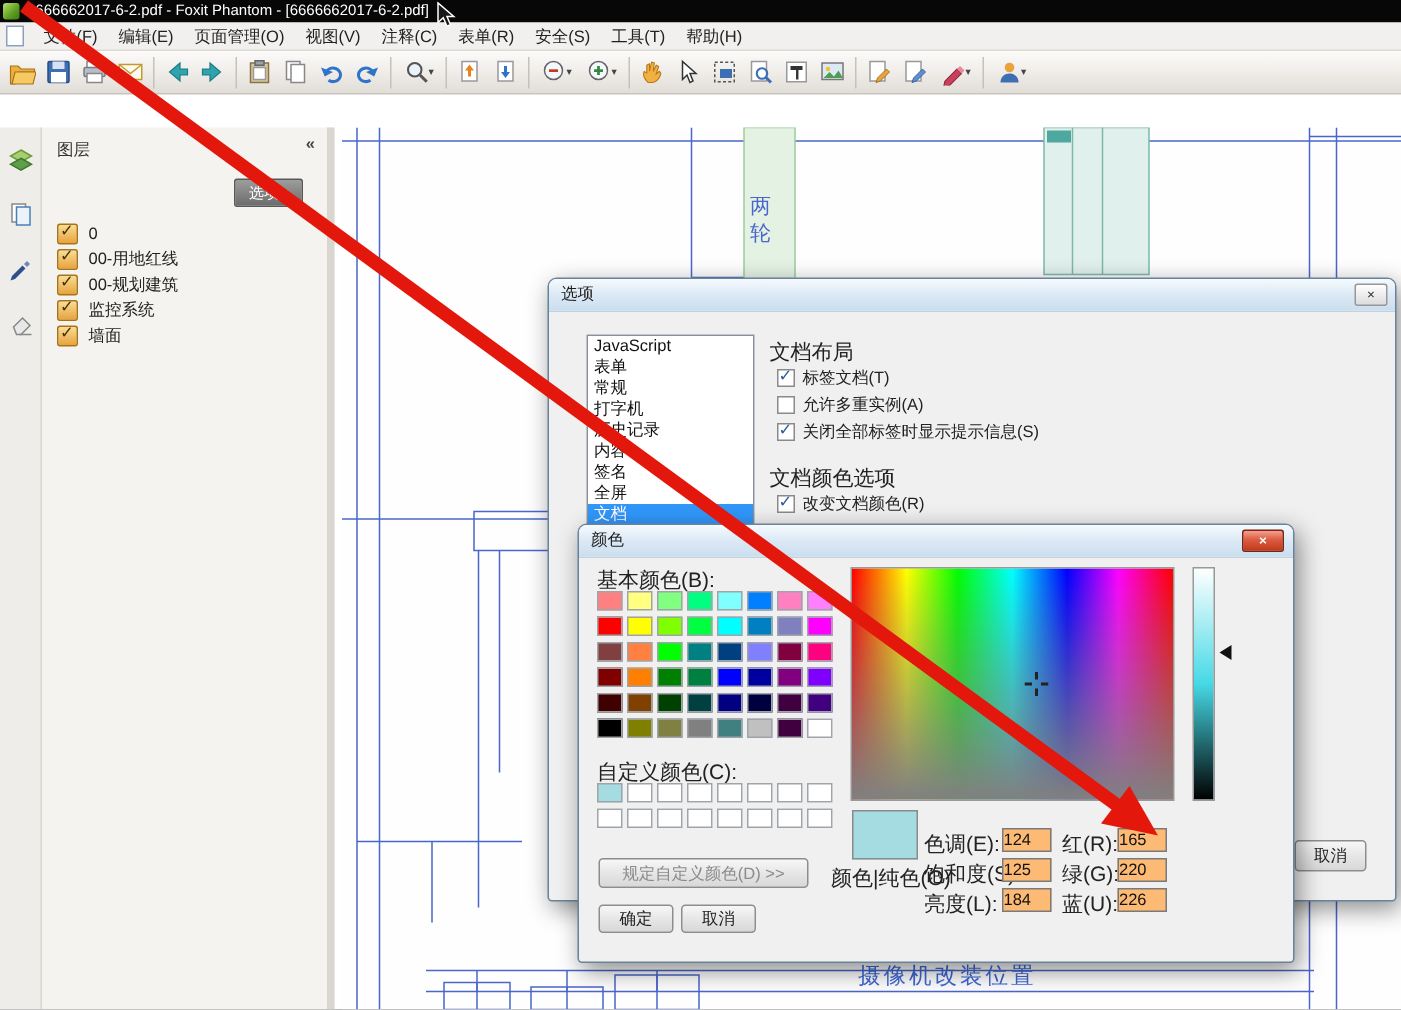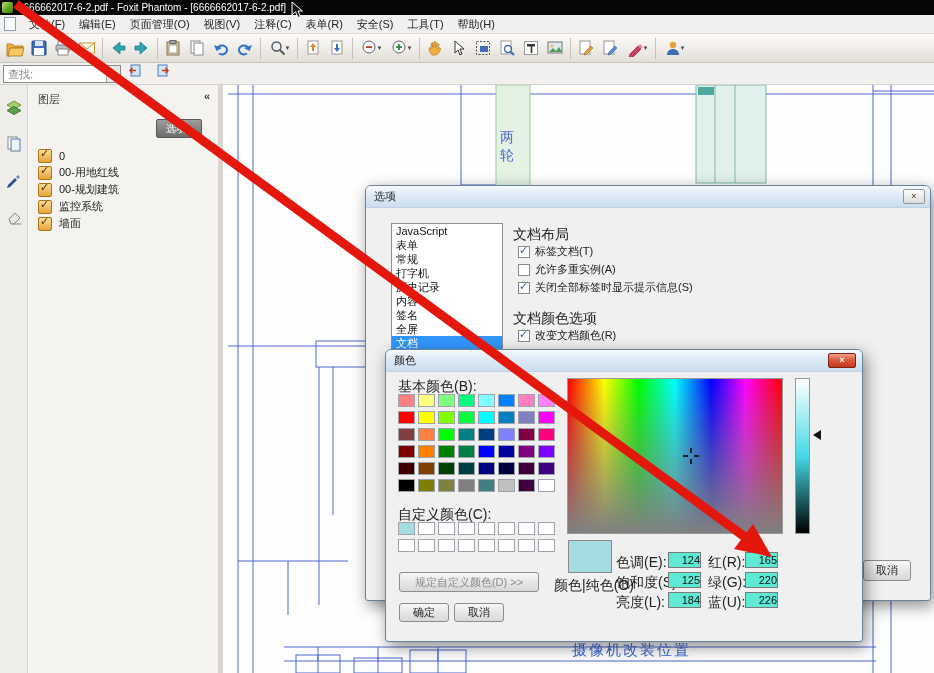--- a/index.html
+++ b/index.html
@@ -84,22 +84,22 @@
   
   .swgrid{position:absolute;display:grid;grid-template-columns:repeat(8,17px);grid-auto-rows:13px;gap:4px 3px;}
   .swatch{border:1px solid #9FA4AA;box-sizing:border-box;}
   .hsv{position:absolute;left:181px;top:28px;width:216px;height:156px;border:1px solid #999;box-sizing:border-box;
        background:linear-gradient(to bottom,rgba(128,128,128,0),#808080),
                   linear-gradient(to right,#FF0000,#FFFF00 17%,#00FF00 33%,#00FFFF 50%,#0000FF 67%,#FF00FF 83%,#FF0000);}
   .lumbar{position:absolute;left:409px;top:28px;width:15px;height:156px;border:1px solid #999;box-sizing:border-box;
           background:linear-gradient(to bottom,#FFFFFF,#45D9E6 50%,#000000);}
   .lum-arrow{position:absolute;left:427px;top:80px;width:0;height:0;
              border-top:5px solid transparent;border-bottom:5px solid transparent;border-right:8px solid #111;}
-  .vfield{position:absolute;width:33px;height:16px;background:#5eead4;border:1px solid #7A7A7A;
-          font-size:11px;text-align:right;line-height:15px;color:#111;box-sizing:border-box;}
+  .vfield{position:absolute;width:33px;height:16px;background:#fdba74;border:1px solid #7A7A7A;
+          font-size:11px;text-align:left;line-height:15px;color:#111;box-sizing:border-box;}
   .solid-swatch{position:absolute;left:182px;top:190px;width:44px;height:33px;border:1px solid #8A8A8A;box-sizing:border-box;}
 
   
   .bp-text{font-family:"Liberation Sans","DejaVu Sans",sans-serif;}
 </style>
 </head>
 <body>
 
 <div id="screen">
 
@@ -334,38 +334,20 @@
       <span>
           <svg width="18" height="18">
             <circle cx="9" cy="6" r="3.2" fill="#E8A33D"></circle>
             <path d="M3,16c0,-4 3,-6 6,-6s6,2 6,6z" fill="#3E6EB4"></path>
           </svg>
         </span>
       <span class="caret">▾</span>
     </div>
   </div>
 
-  <div class="abs findbar">
-    <div class="abs find-box">
-      <span>查找:</span>
-      <span class="find-caret">▾</span>
-    </div>
-    <div class="abs fnav" style="left:122px">
-      <span><svg width="18" height="16">
-            <rect x="5" y="2" width="9" height="11" fill="#CFE4F5" stroke="#4A7FB5"></rect>
-            <path d="M10,7.5H4M6.5,5L4,7.5L6.5,10" fill="none" stroke="#C23A1C" stroke-width="1.5"></path>
-          </svg></span>
-    </div>
-    <div class="abs fnav" style="left:150px">
-      <span><svg width="18" height="16">
-            <rect x="4" y="2" width="9" height="11" fill="#CFE4F5" stroke="#4A7FB5"></rect>
-            <path d="M8,7.5h6M11.5,5L14,7.5L11.5,10" fill="none" stroke="#C23A1C" stroke-width="1.5"></path>
-          </svg></span>
-    </div>
-  </div>
 
   <div class="abs strip">
     <div class="abs strip-btn" style="top:14px">
       <span><svg width="18" height="18">
             <path d="M9,2L16,6L9,10L2,6z" fill="#A7CF6F" stroke="#6A9A3A"></path>
             <path d="M9,7.5L16,11.5L9,15.5L2,11.5z" fill="#5F9E4A" stroke="#3E7A2E"></path>
           </svg></span>
     </div>
     <div class="abs strip-btn" style="top:50px">
       <span><svg width="18" height="18">

